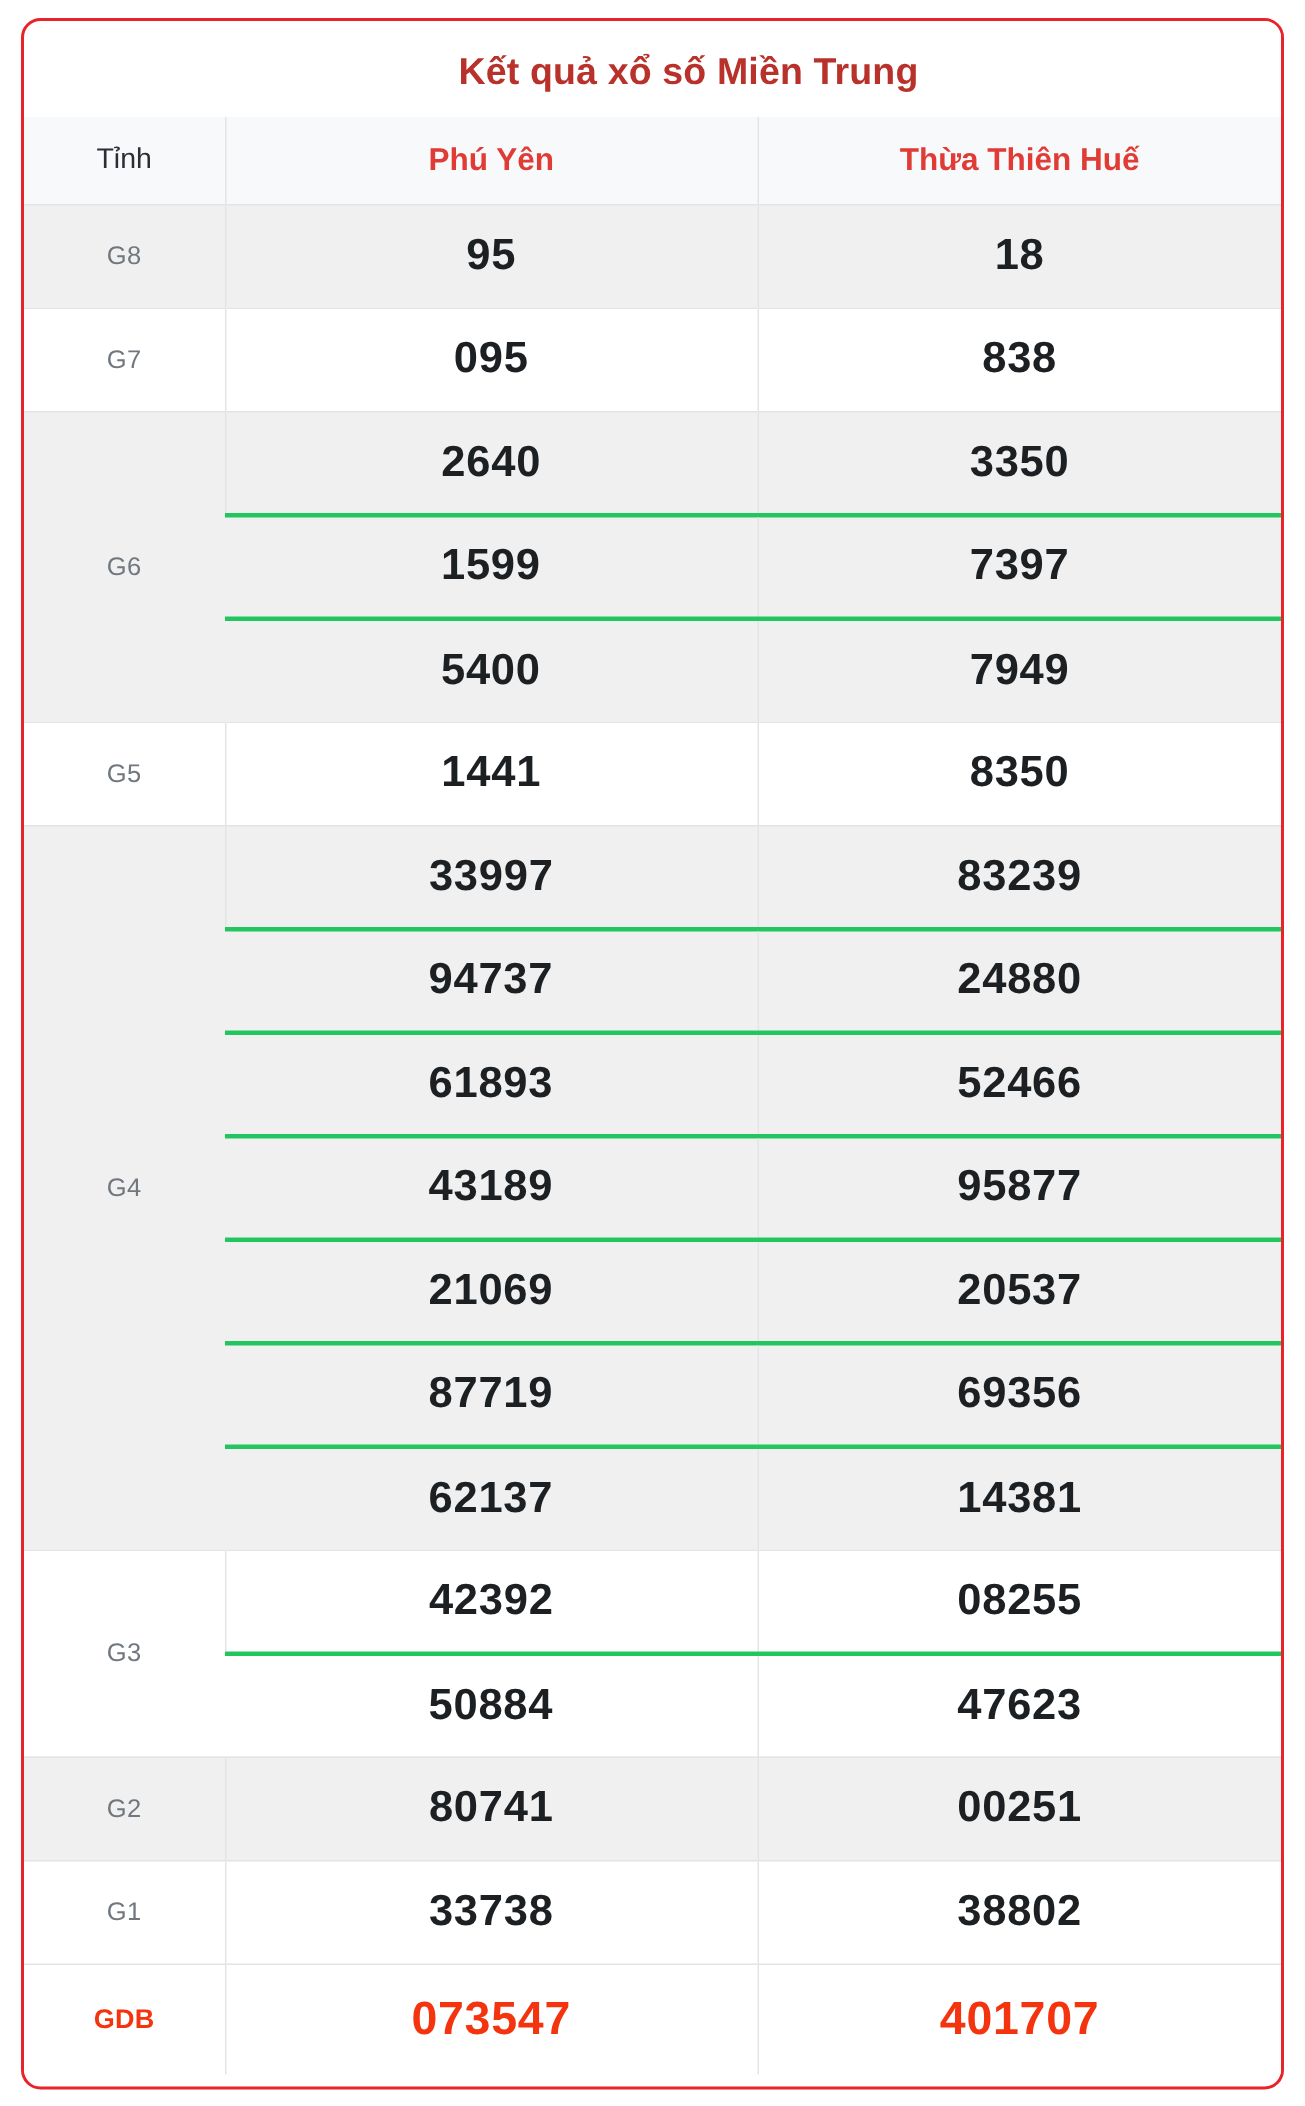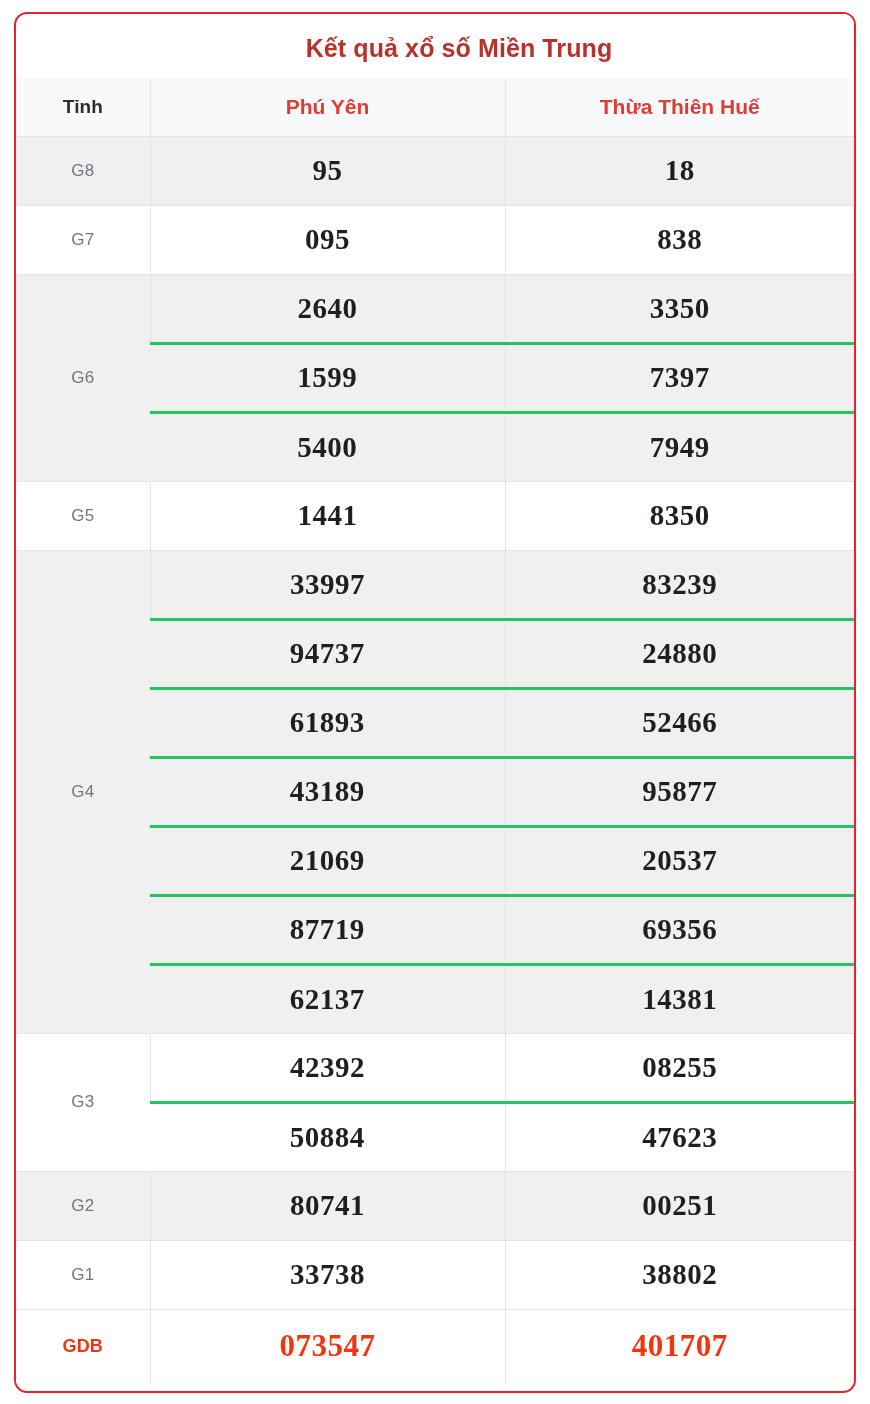--- a/index.html
+++ b/index.html
@@ -92,21 +92,21 @@
 
   
   .result-table thead th {
     background: #f8f9fa;
     border-top: none;
     height: 58px;
     padding: 0 4px;
   }
   .th-tinh {
     font-size: 19px;
-    font-weight: bold;
+    font-weight: normal;
     color: #2b2f33;
   }
   .th-prov {
     font-size: 21px;
     font-weight: bold;
     color: #e03b35;
   }
 
   
   .prize-cell {
@@ -121,21 +121,20 @@
     font-size: 18px;
   }
 
   
   .num-cell {
     font-size: 29px;
     font-weight: bold;
     color: #1d2023;
     letter-spacing: 0.5px;
     height: 69px;
-    font-family: Liberation Serif, serif;
   }
   .num-cell.gdb-num {
     color: #f4330f;
     font-size: 31px;
     height: 74px;
   }
 
   
   tr.stripe  > td { background: #f0f0f0; }
   tr.plain   > td { background: #ffffff; }

